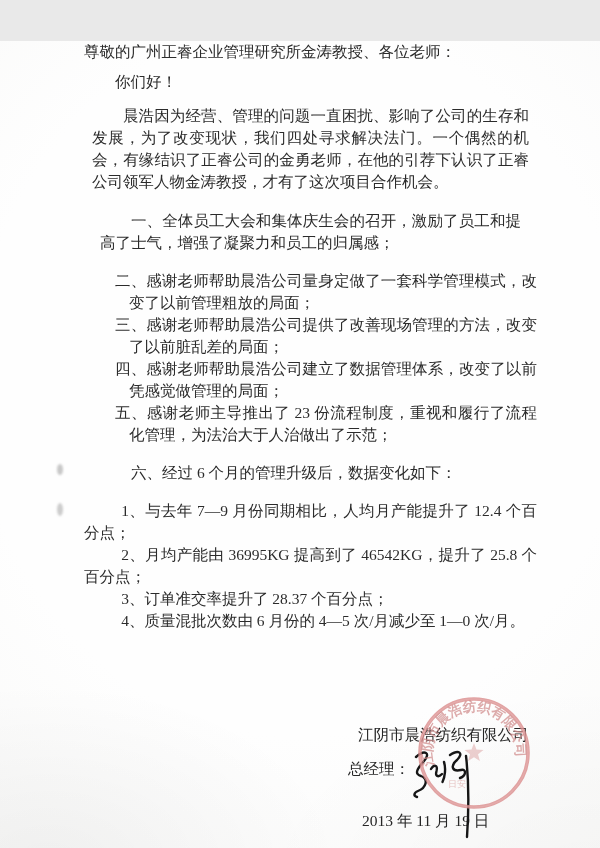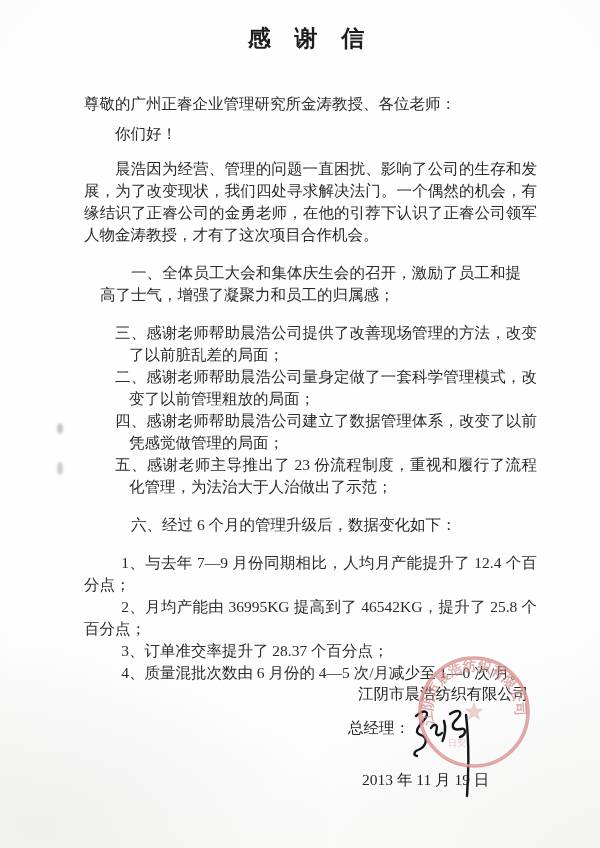--- a/index.html
+++ b/index.html
@@ -20,52 +20,51 @@
     font-size:23px;font-weight:bold;letter-spacing:9px;
     color:#1d1d1d;line-height:26px;
   }
   .content{
     margin:41px 63px 0 84px;
     font-size:15.5px;line-height:22px;
     text-align:justify;
   }
   .salutation{margin:0;}
   .hello{margin:8px 0 0 0;text-indent:2em;}
-  .para{margin:0;text-indent:2em;}
+  .para{margin:8px;text-indent:2em;font-family:Liberation Mono, monospace;}
   .para-first{margin-top:13px;}
   .para-second{margin-top:4px;}
   .item{margin:16px;text-indent:2em;}
   .item-hang{margin:0;padding-left:2.9em;text-indent:-0.9em;}
   .sub{margin:0;text-indent:2.4em;}
   .sign-block{position:absolute;font-size:15.5px;color:#262626;}
   .sign-company{left:358px;top:684px;}
   .sign-role{left:348px;top:718px;}
   .sign-date{left:362px;top:750px;margin-top:20px;}
   .sig-svg{position:absolute;left:403px;top:704px;width:70px;height:100px;}
   .seal-svg{position:absolute;left:404px;top:642px;width:140px;height:140px;opacity:.92;filter:blur(.2px);}
   .speck{position:absolute;background:#9b9b9b;border-radius:50%;filter:blur(1.2px);}
   .speck-a{left:57px;top:423px;width:6px;height:11px;opacity:.55;}
   .speck-b{left:57px;top:462px;width:6px;height:13px;opacity:.5;}
 </style>
 </head>
 <body>
 
 <div class="page">
 
-  <h1 class="title">感  谢  信</h1>
 
   <div class="content">
     <p class="salutation">尊敬的广州正睿企业管理研究所金涛教授、各位老师：</p>
     <p class="hello">你们好！</p>
 
     <p class="para para-first">晨浩因为经营、管理的问题一直困扰、影响了公司的生存和发展，为了改变现状，我们四处寻求解决法门。一个偶然的机会，有缘结识了正睿公司的金勇老师，在他的引荐下认识了正睿公司领军人物金涛教授，才有了这次项目合作机会。</p>
 
     <p class="item">一、全体员工大会和集体庆生会的召开，激励了员工和提高了士气，增强了凝聚力和员工的归属感；</p>
+    <p class="item-hang">二、感谢老师帮助晨浩公司量身定做了一套科学管理模式，改变了以前管理粗放的局面；</p>
     <p class="item-hang">三、感谢老师帮助晨浩公司提供了改善现场管理的方法，改变了以前脏乱差的局面；</p>
-    <p class="item-hang">二、感谢老师帮助晨浩公司量身定做了一套科学管理模式，改变了以前管理粗放的局面；</p>
     <p class="item-hang">四、感谢老师帮助晨浩公司建立了数据管理体系，改变了以前凭感觉做管理的局面；</p>
     <p class="item-hang">五、感谢老师主导推出了 23 份流程制度，重视和履行了流程化管理，为法治大于人治做出了示范；</p>
     <p class="item">六、经过 6 个月的管理升级后，数据变化如下：</p>
 
     <p class="sub">1、与去年 7—9 月份同期相比，人均月产能提升了 12.4 个百分点；</p>
     <p class="sub">2、月均产能由 36995KG 提高到了 46542KG，提升了 25.8 个百分点；</p>
     <p class="sub">3、订单准交率提升了 28.37 个百分点；</p>
     <p class="sub">4、质量混批次数由 6 月份的 4—5 次/月减少至 1—0 次/月。</p>
   </div>
 

